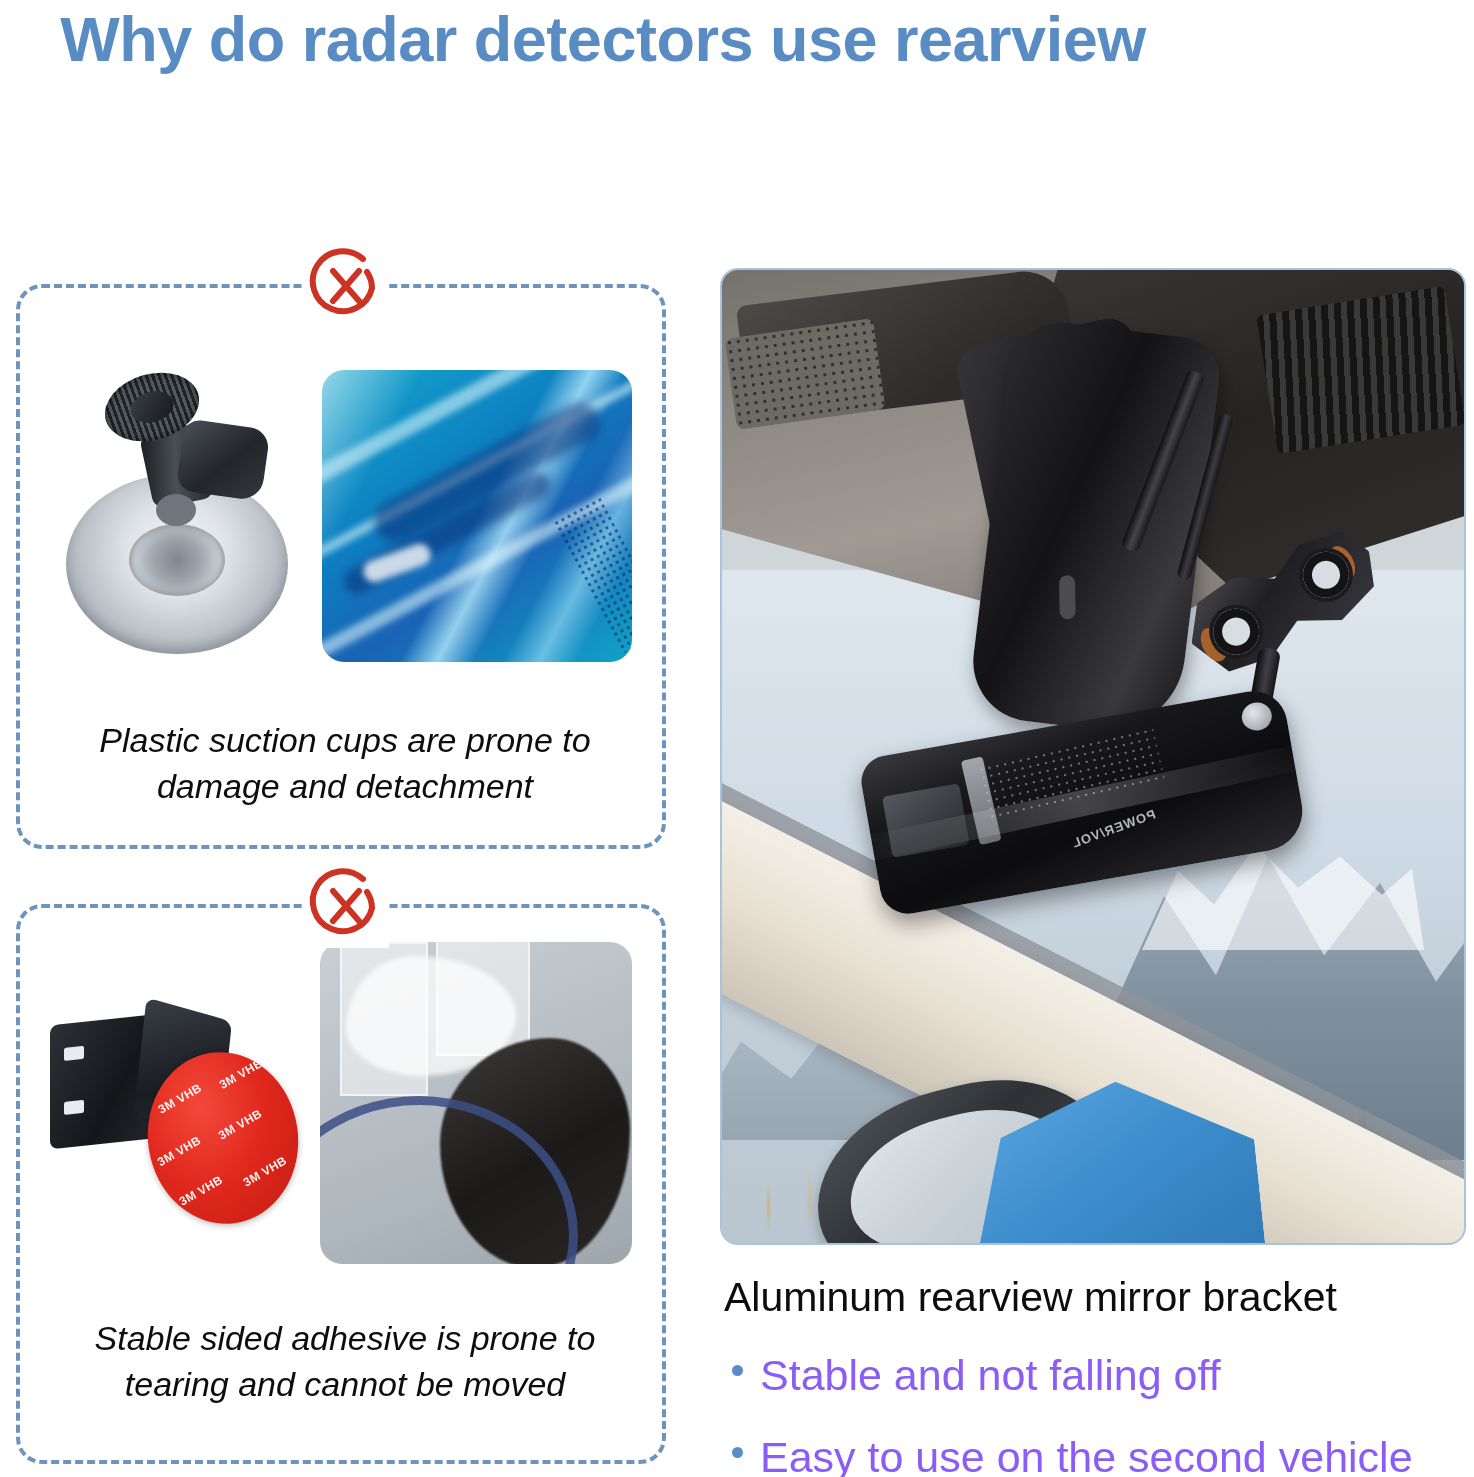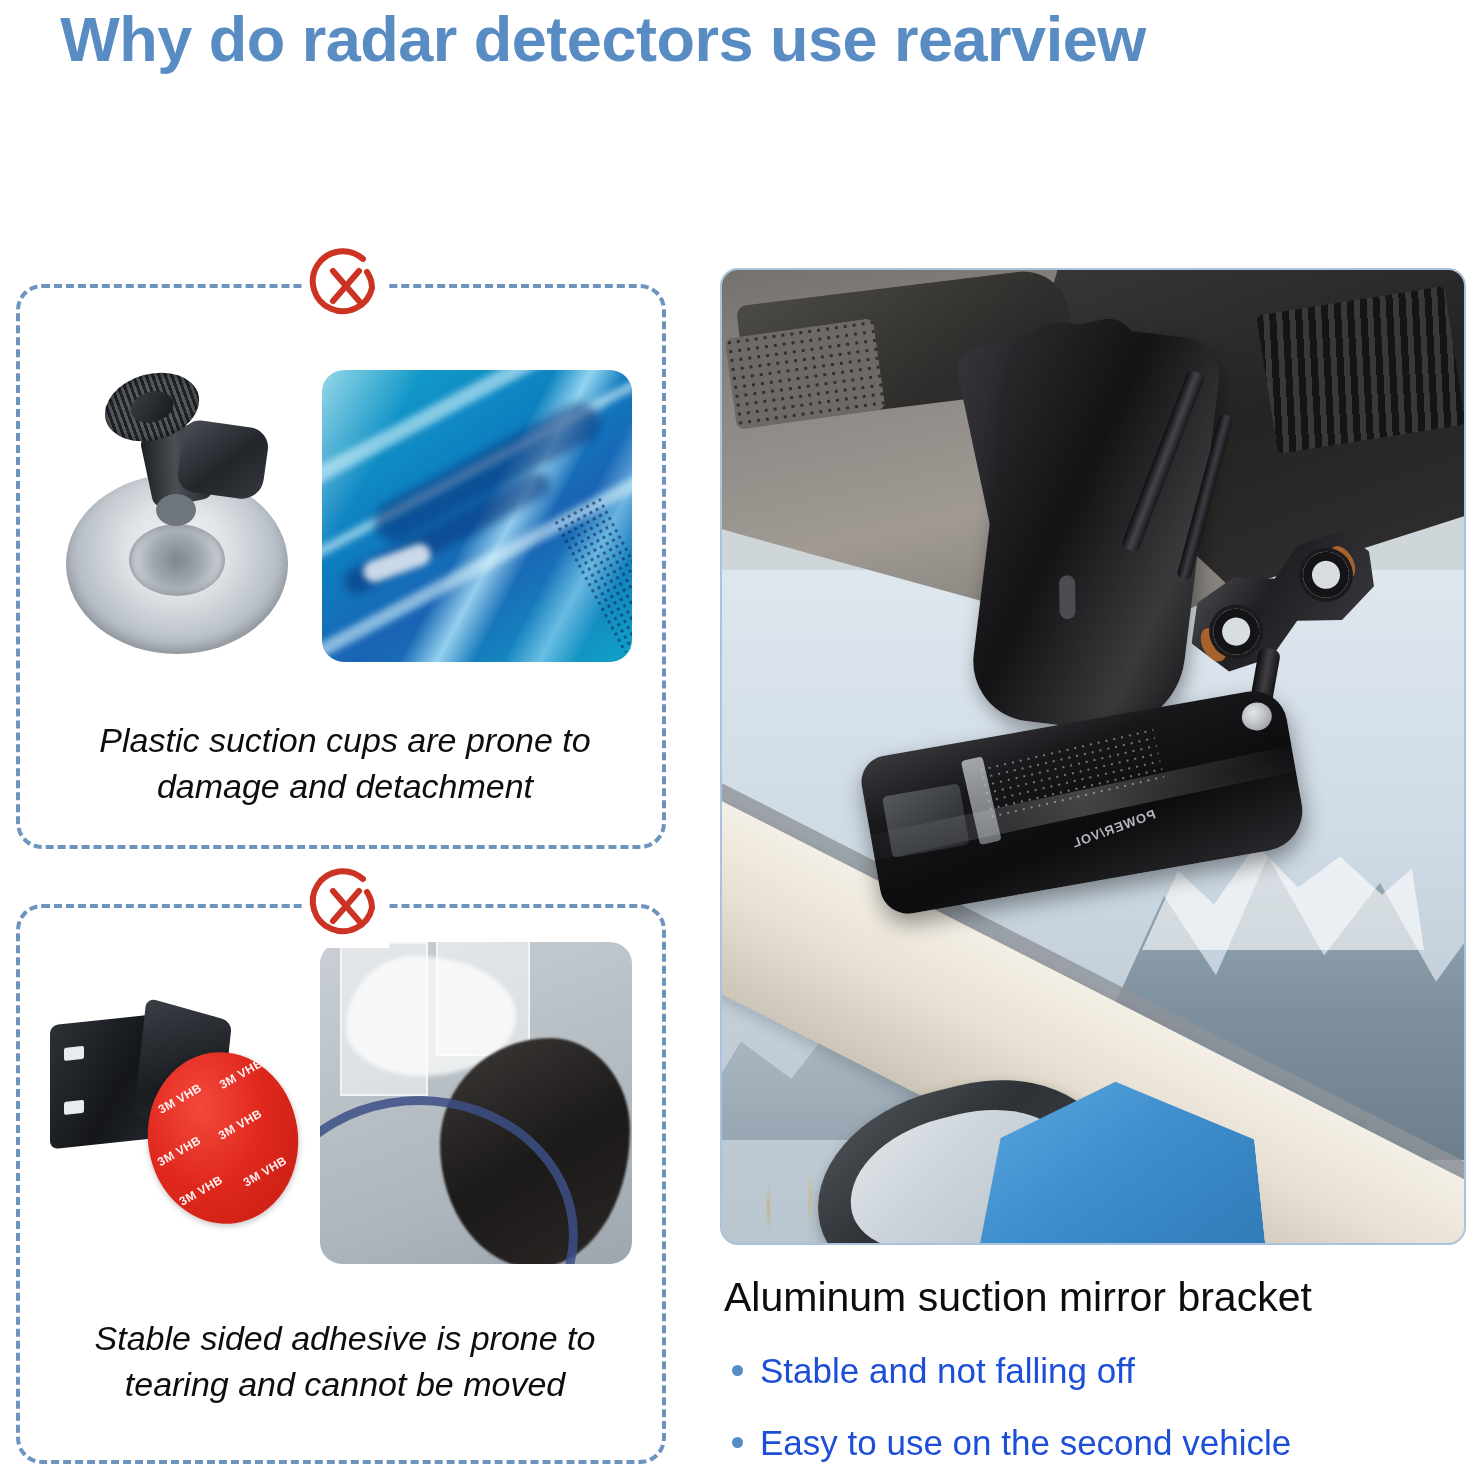--- a/index.html
+++ b/index.html
@@ -709,22 +709,22 @@
     top: 1082px;
     width: 720px;
     list-style: none;
     margin: 0;
     padding: 0;
   }
   .bullets li {
     position: relative;
     padding-left: 34px;
     margin-bottom: 30px;
-    color: #1d4ed8;
-    font-size: 35px;
+    color: #8b5cf6;
+    font-size: 43px;
     line-height: 1.2;
   }
   .bullets li .dot {
     position: absolute;
     left: 6px;
     top: 15px;
     width: 11px;
     height: 11px;
     border-radius: 50%;
     background: #5a8cc4;
@@ -847,21 +847,21 @@
       <div class="hp-det-grill"></div>
       <div class="hp-det-sheen"></div>
       <div class="hp-det-knob"></div>
       <div class="hp-det-label">POWER/VOL</div>
     </div>
 
     <div class="hp-sidemirror"></div>
     <div class="hp-carbody"></div>
   </div>
 
-  <div class="right-title">Aluminum suction mirror bracket</div>
+  <div class="right-title">Aluminum rearview mirror bracket</div>
 
   <ul class="bullets">
     <li>
       <span class="dot"></span>
       <span>Stable and not falling off</span>
     </li>
     <li>
       <span class="dot"></span>
       <span>Easy to use on the second vehicle</span>
     </li>

